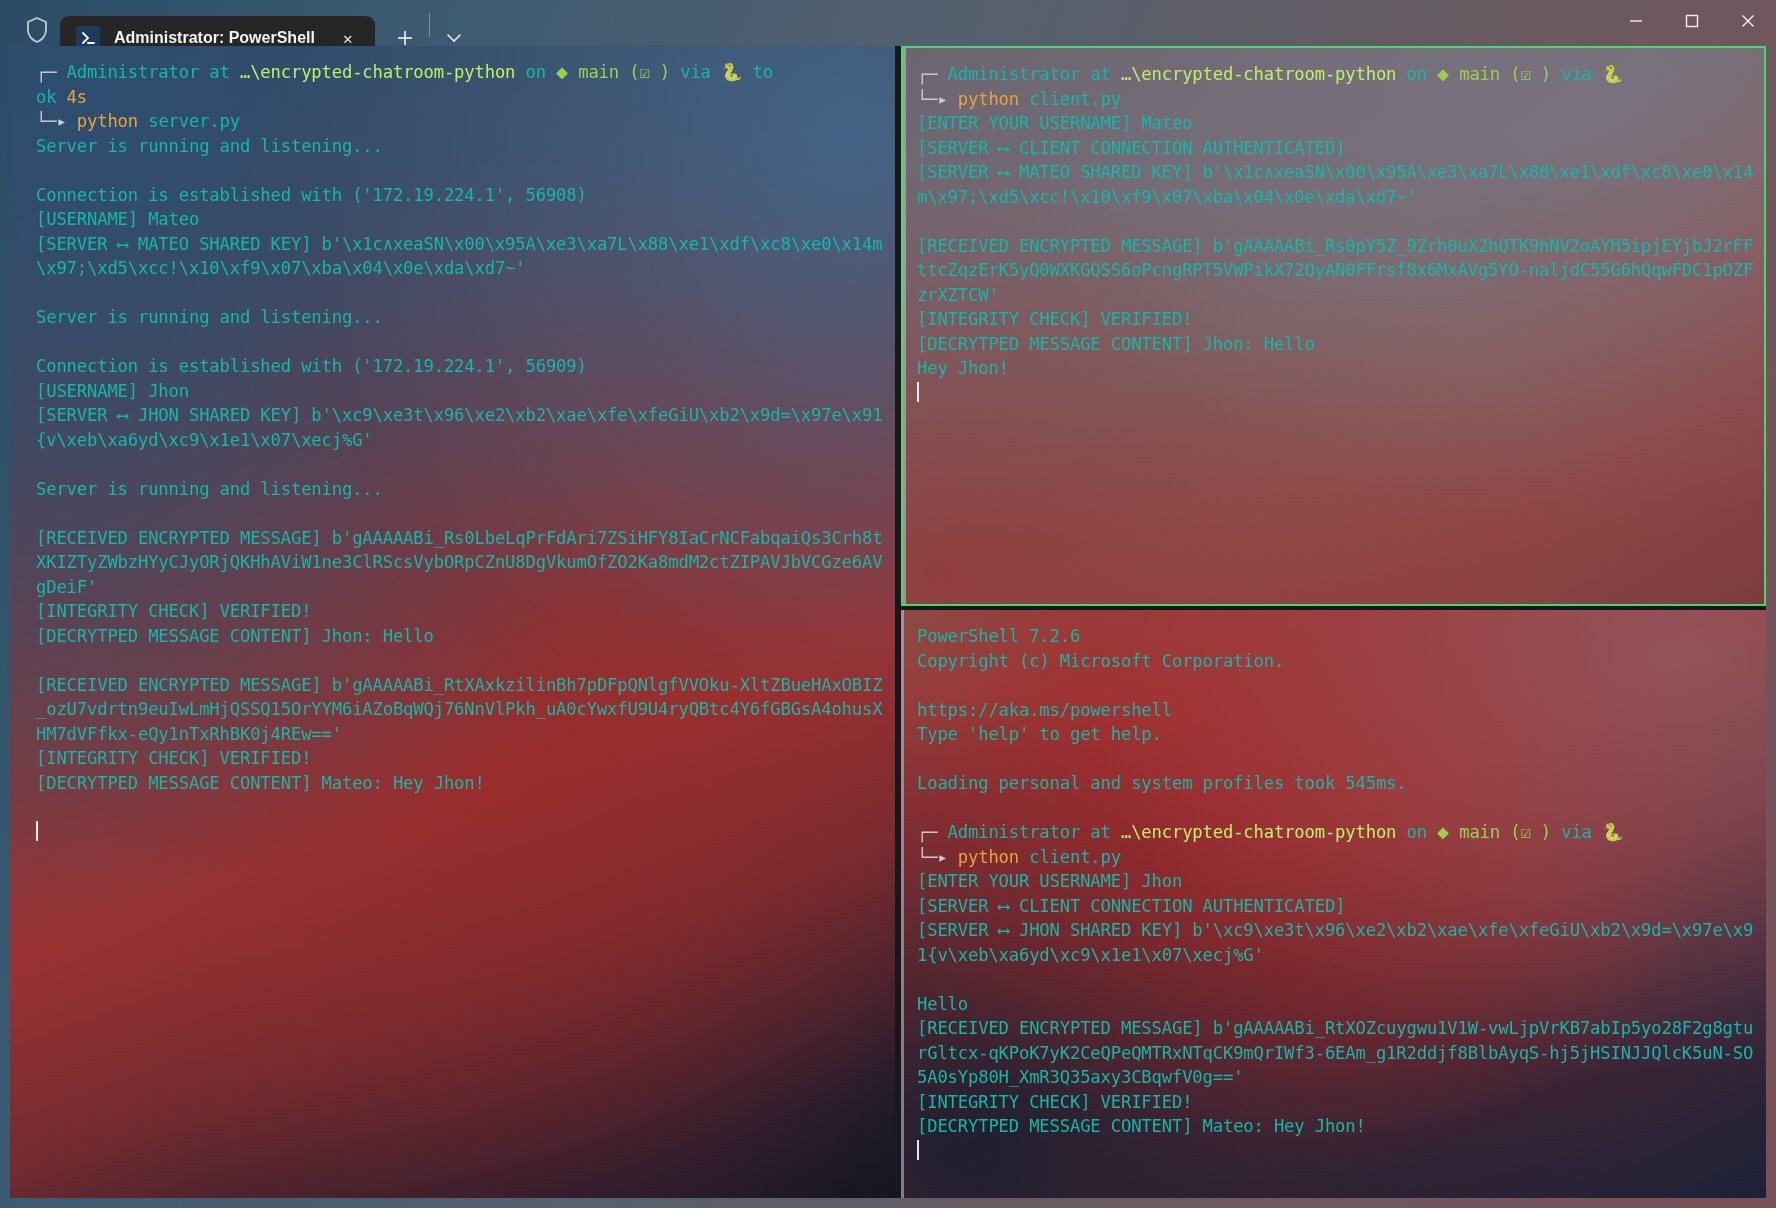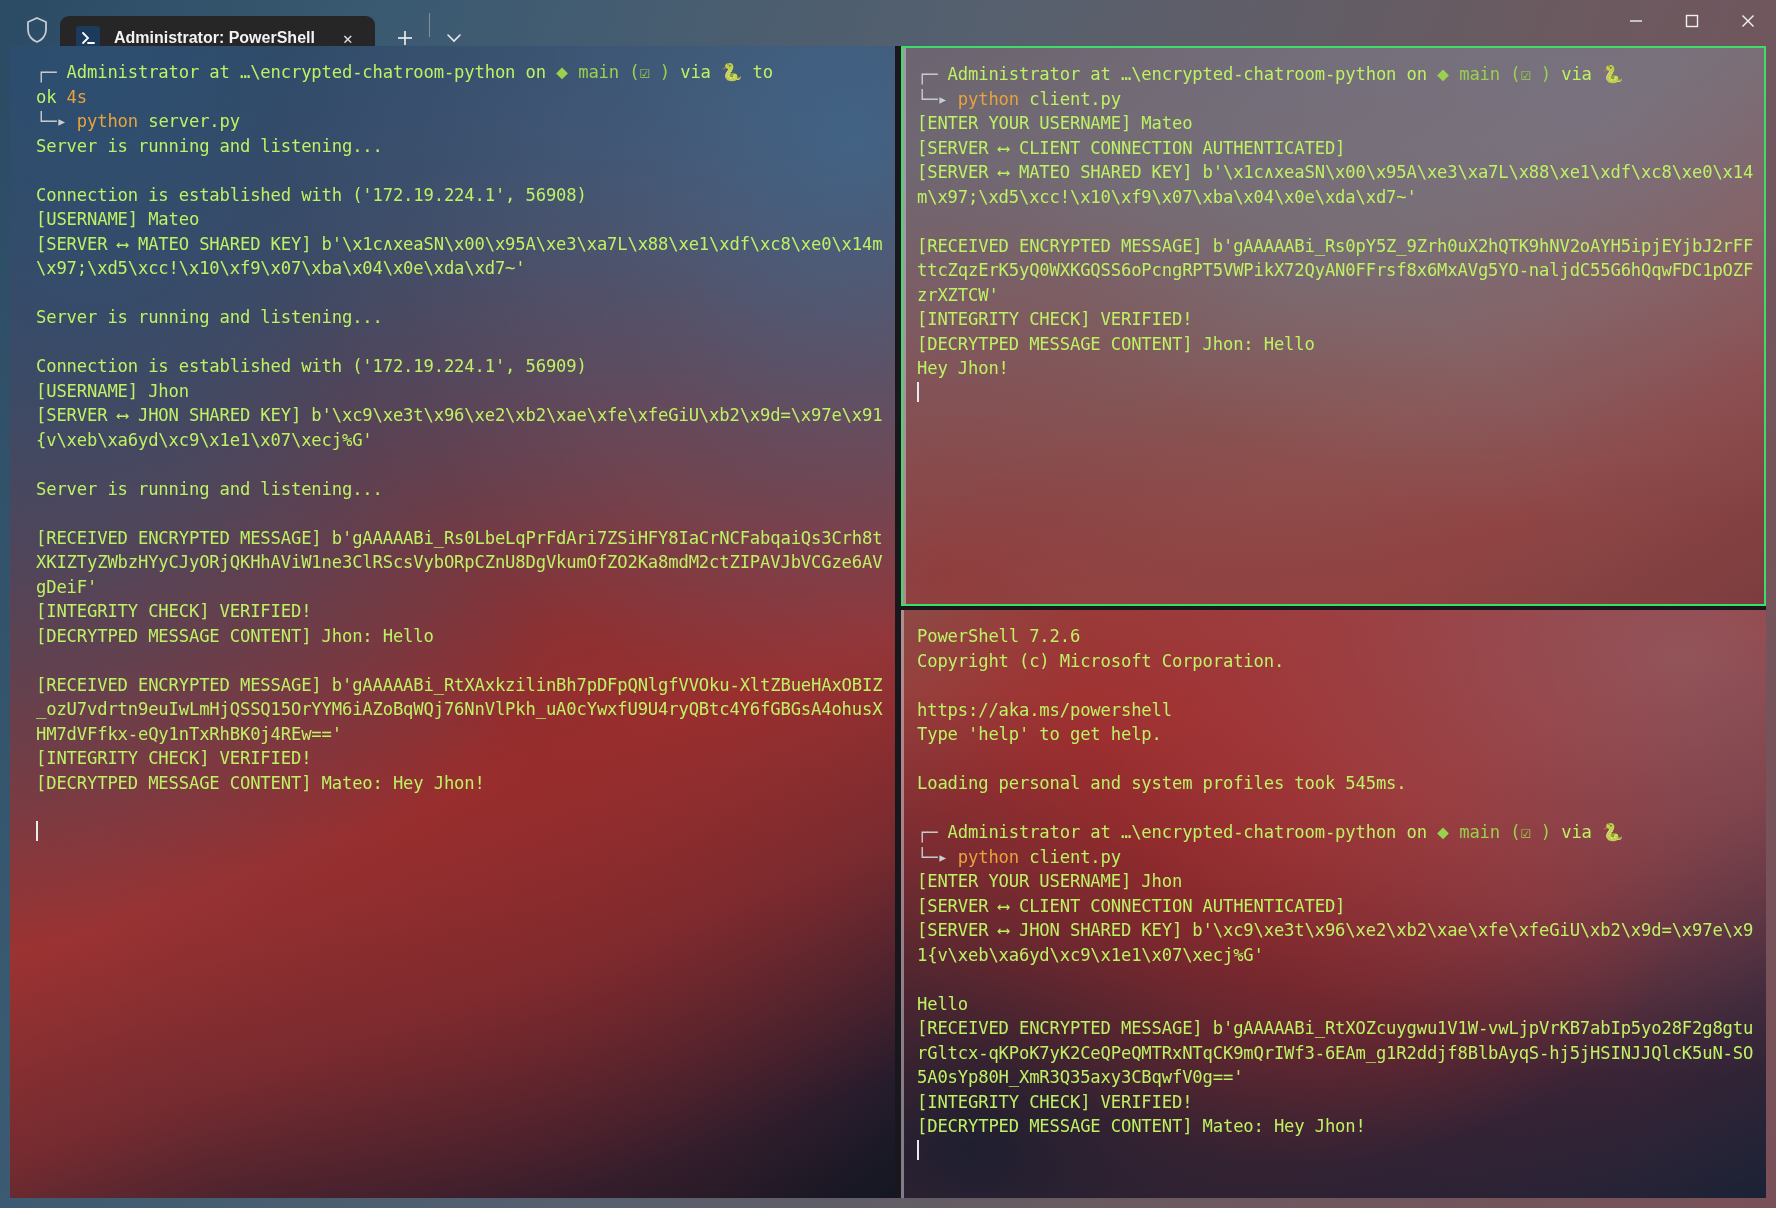--- a/index.html
+++ b/index.html
@@ -166,21 +166,21 @@
   #pane-rb .pane-content { }
 
   
   .pane-scroll {
     position: absolute; z-index: 3;
     top: 0; left: 0; width: 3px; height: 100%;
     background: rgba(200,200,210,0.55);
   }
 
   
-  .c-white  { color: #bef264; }
+  .c-white  { color: #14b8a6; }
   .c-cyan   { color: #bef264; }
   .c-green  { color: #9ad14e; }
   .c-yellow { color: #e8a33d; }
   .c-gray   { color: #c9ccd1; }
   .line { display: block; min-height: 24.5px; }
   .blank { display: block; height: 24.5px; }
 
   .cursor {
     display: inline-block;
     width: 2px; height: 20px;

